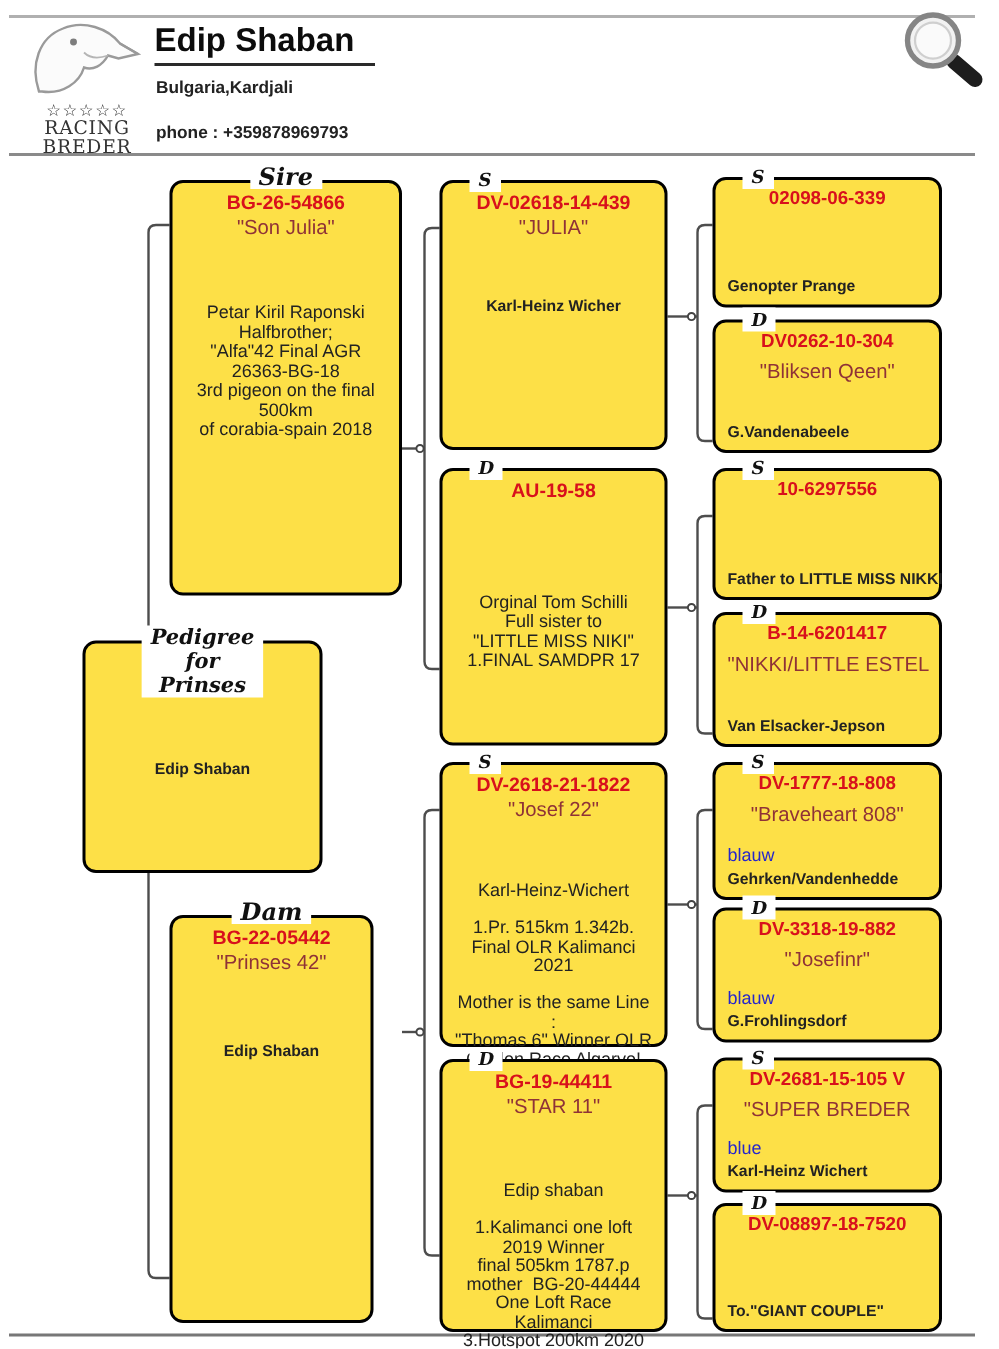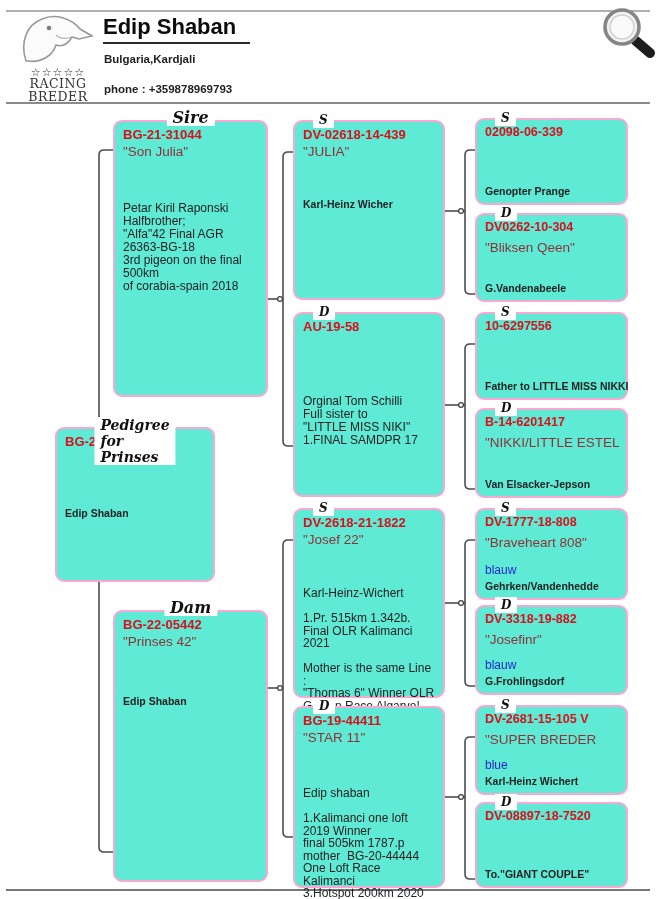--- a/index.html
+++ b/index.html
@@ -18,36 +18,36 @@
   #title{position:absolute;left:103px;top:14px;font-size:22px;font-weight:bold;color:#0c0c0c;
          border-bottom:2.5px solid #2a2a2a;padding:0 14px 2px 0;}
   #location{position:absolute;left:104px;top:53px;font-size:11.5px;font-weight:bold;color:#222;}
   #phone{position:absolute;left:104px;top:83px;font-size:11.5px;font-weight:bold;color:#222;}
   #magnifier{position:absolute;left:595px;top:2px;}
 
   
   #wires{position:absolute;left:0;top:0;z-index:0;}
 
   
-  .pbox{position:absolute;background:#5eead4;border:2px solid #f9a8d4;border-radius:9px;
-        padding:4px 8px;box-sizing:border-box;z-index:1;}
+  .pbox{position:absolute;background:#fde047;border:2px solid #000000;border-radius:9px;
+        padding:4px 8px;box-sizing:border-box;z-index:1;text-align:center;}
   .lab{position:absolute;top:-10px;background:#fff;padding:0 6px;color:#111;
        font-family:"DejaVu Serif",serif;font-style:italic;font-weight:bold;font-size:12px;line-height:16px;}
   .lab-c{left:50%;transform:translateX(-50%);font-size:16px;top:-12px;}
   .lab-s{left:18px;}
   .ring{font-size:13px;font-weight:bold;color:#d8101c;line-height:17px;white-space:nowrap;}
   .name{font-size:13.5px;color:#8f3237;line-height:17px;white-space:nowrap;}
   .body{font-size:12px;font-weight:normal;color:#222;line-height:13px;white-space:pre-wrap;}
   .fancier{font-size:10.5px;font-weight:bold;color:#222;line-height:13px;white-space:nowrap;}
   .colorword{font-size:12px;color:#2626cc;line-height:14px;}
 
   #b-sire   {left:113px;top:120px;width:155px;height:277px;}
   #b-subject{left:55px; top:427px;width:160px;height:155px;}
   #b-subject .lab-c{font-size:14px;}
-  #b-dam    {left:113px;top:610px;width:155px;height:272px;}
+  #b-dam    {left:113px;top:610px;width:136px;height:272px;}
 
   #b-gp0{left:293px;top:120px;width:152px;height:180px;}
   #b-gp1{left:293px;top:312px;width:152px;height:185px;}
   #b-gp2{left:293px;top:508px;width:152px;height:190px;}
   #b-gp3{left:293px;top:706px;width:152px;height:182px;}
 
   #b-gg0{left:475px;top:118px;width:153px;height:87px;}
   #b-gg1{left:475px;top:213px;width:153px;height:89px;}
   #b-gg2{left:475px;top:312px;width:153px;height:88px;}
   #b-gg3{left:475px;top:408px;width:153px;height:90px;}
@@ -118,21 +118,21 @@
         <circle cx="280" cy="688" r="2.4"></circle>
       <circle cx="461" cy="211" r="2.4"></circle>
         <circle cx="461" cy="405" r="2.4"></circle>
       <circle cx="461" cy="603" r="2.4"></circle>
         <circle cx="461" cy="797" r="2.4"></circle>
     </g>
   </svg>
 
   <div class="pbox" id="b-sire">
     <span class="lab lab-c">Sire</span>
-    <div class="ring">BG-21-31044</div>
+    <div class="ring">BG-26-54866</div>
     <div class="name">"Son Julia"</div>
     <div class="body">Petar Kiril Raponski
 Halfbrother;
 "Alfa"42 Final AGR
 26363-BG-18
 3rd pigeon on the final 500km
 of corabia-spain 2018</div>
   </div>
 
   <div class="pbox" id="b-subject">

